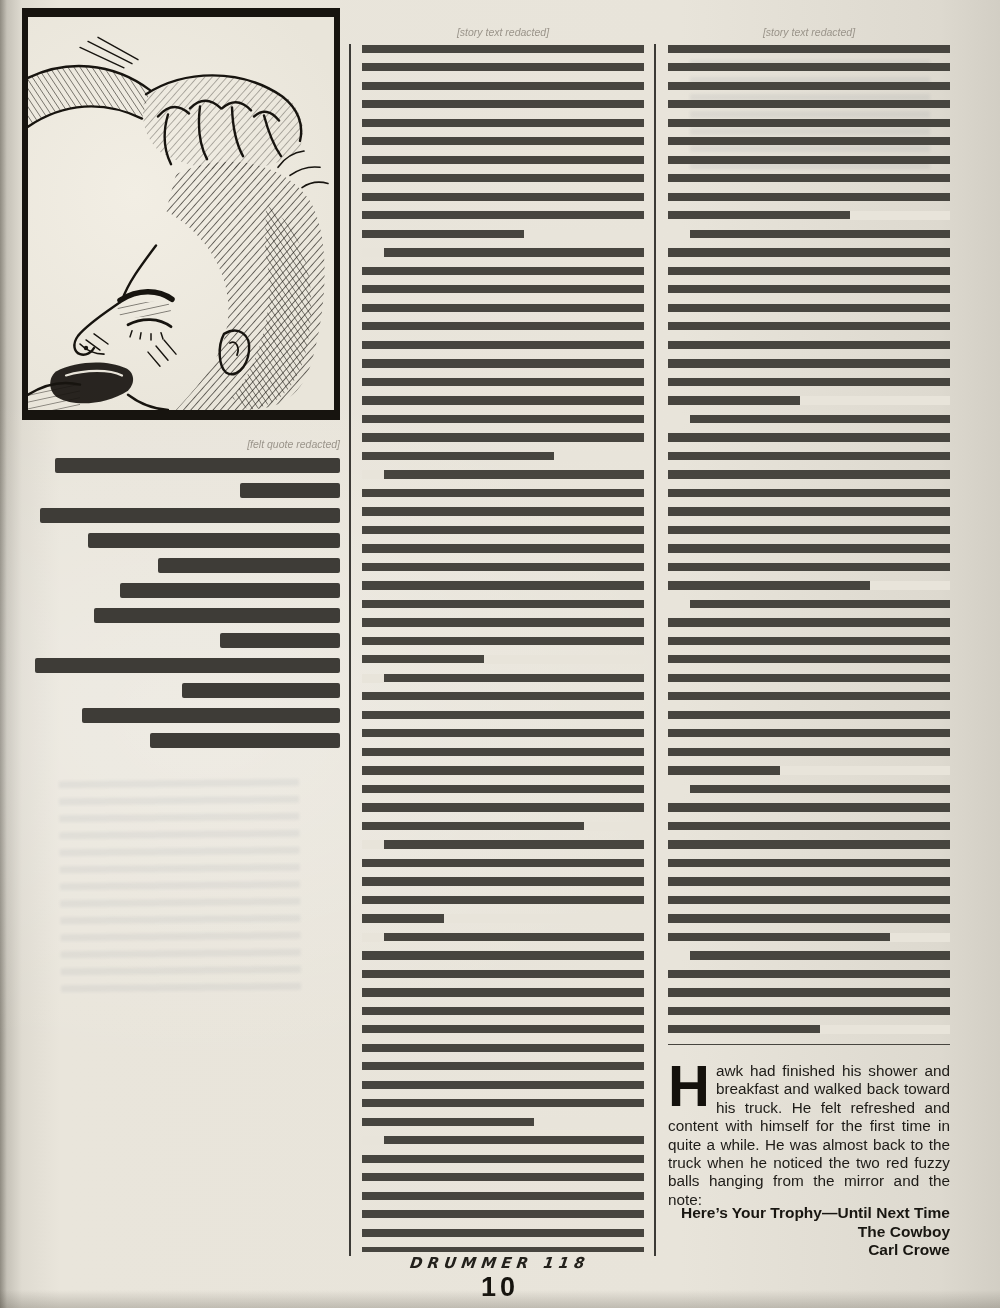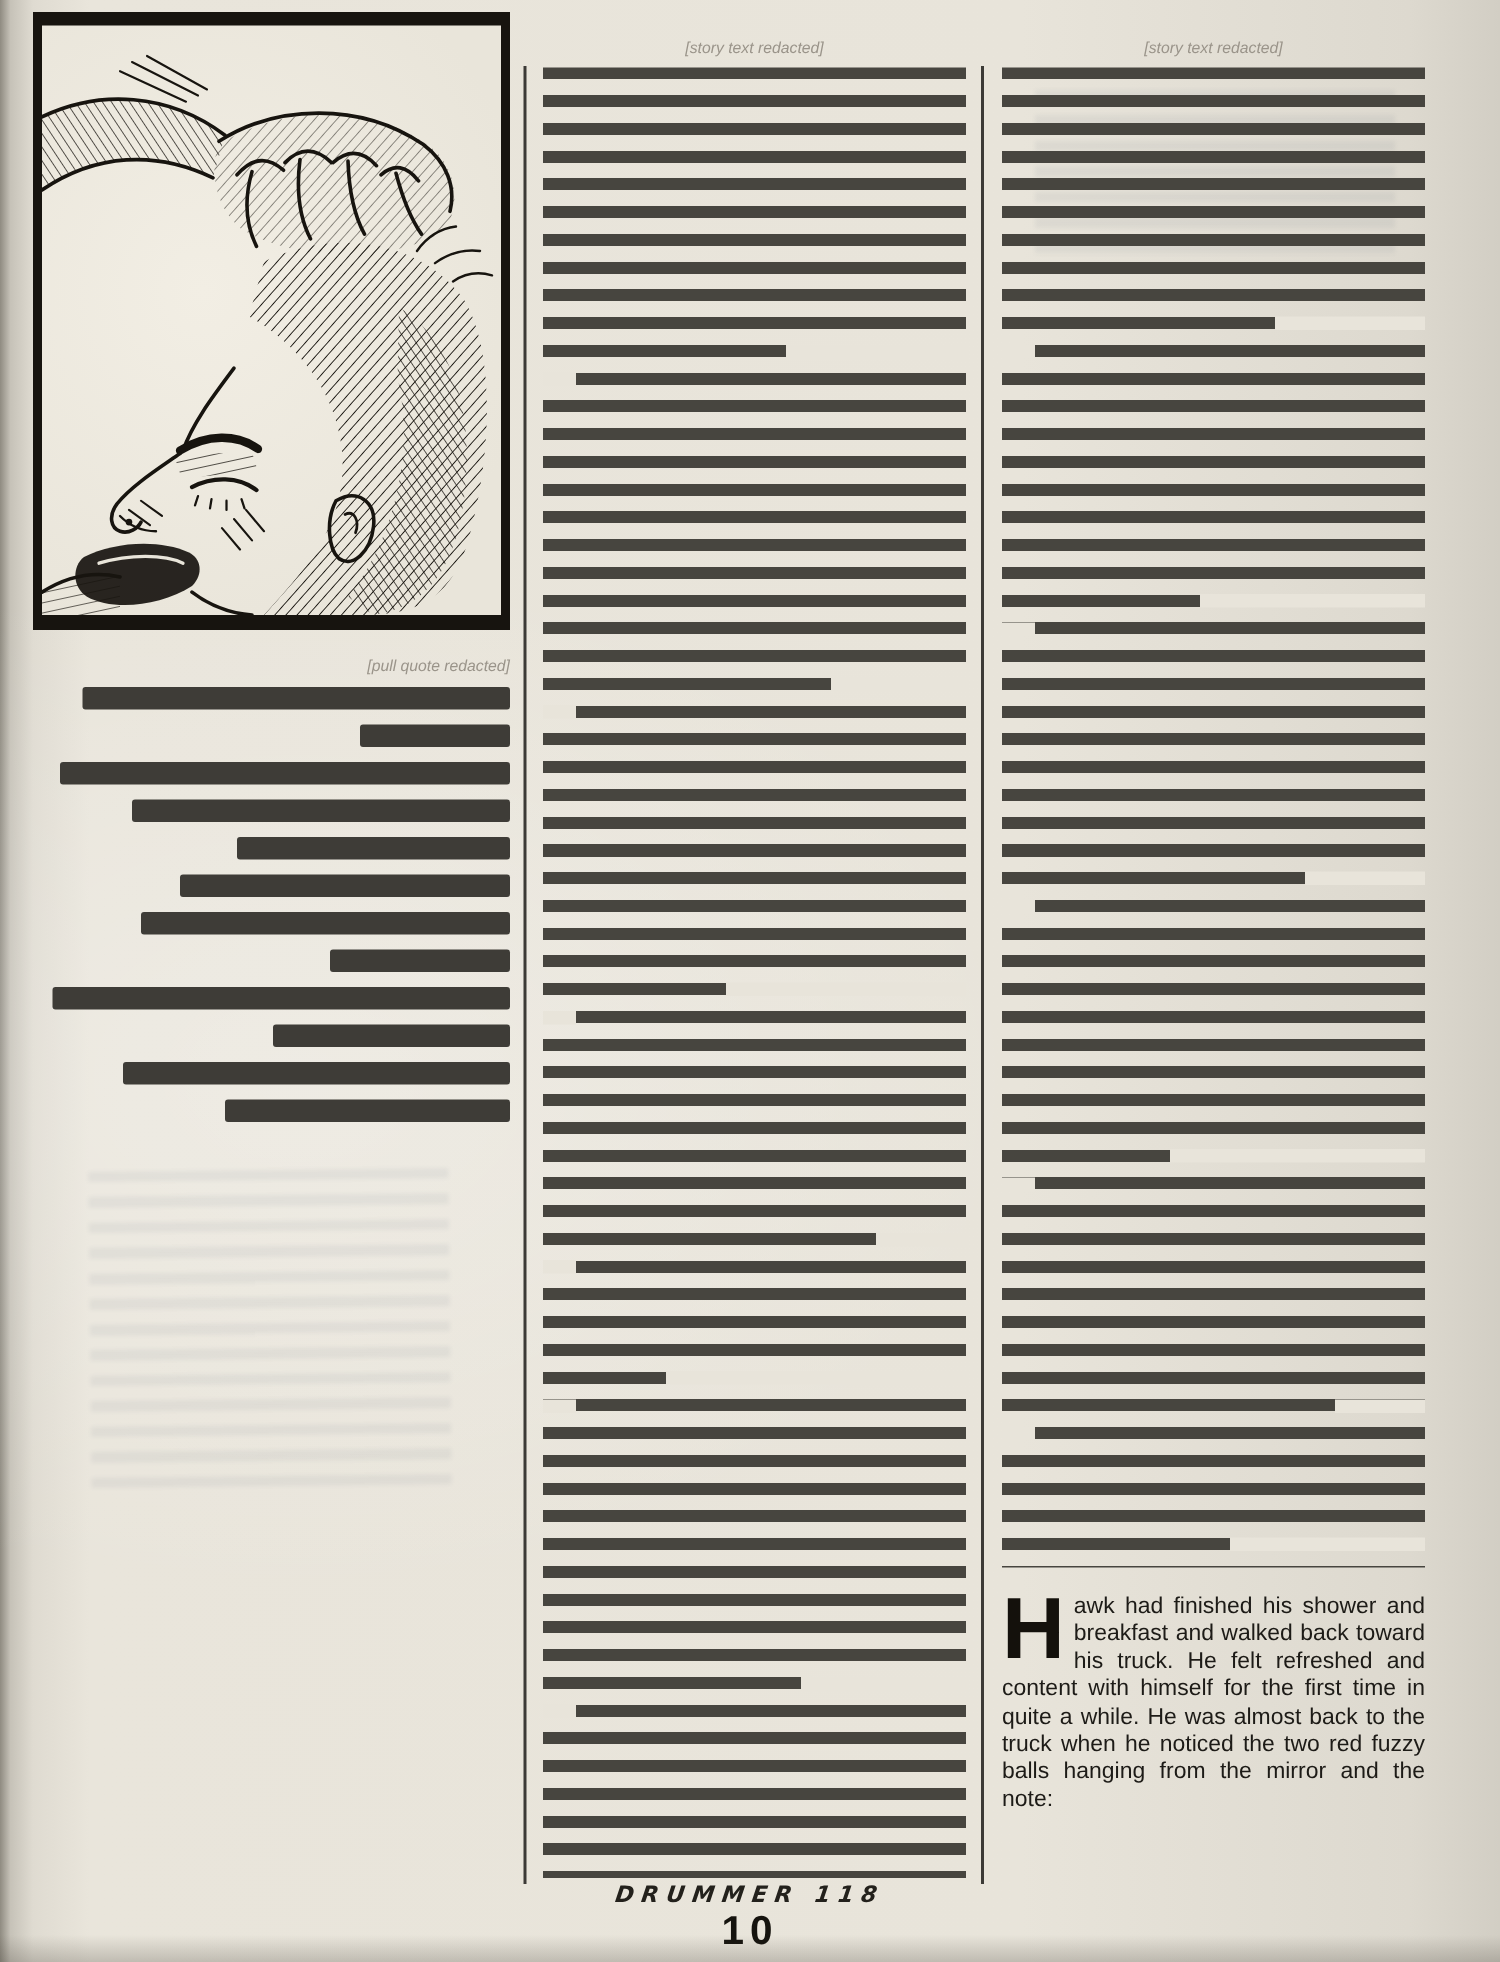--- a/index.html
+++ b/index.html
@@ -104,21 +104,21 @@
         <path d="M196,312 C210,304 223,312 221,329 C219,346 207,356 198,350 C191,344 189,325 196,312 Z"></path>
         <path d="M202,321 C208,318 212,325 209,333" stroke-width="1.8"></path>
 
         <path d="M0,372 C16,362 34,358 52,362"></path>
         <path d="M0,372 C16,362 34,358 52,362 L52,387 L0,387 Z" fill="url(#p3)" stroke="none" opacity=".7"></path>
       </g>
     </svg>
   </div>
 
   <div class="pullquote">
-    <div class="redact-note">[pull quote redacted]</div>
+    <div class="redact-note">[felt quote redacted]</div>
     <div class="pq-bar" style="width:285px"></div>
     <div class="pq-bar" style="width:100px"></div>
     <div class="pq-bar" style="width:300px"></div>
     <div class="pq-bar" style="width:252px"></div>
     <div class="pq-bar" style="width:182px"></div>
     <div class="pq-bar" style="width:220px"></div>
     <div class="pq-bar" style="width:246px"></div>
     <div class="pq-bar" style="width:120px"></div>
     <div class="pq-bar" style="width:305px"></div>
     <div class="pq-bar" style="width:158px"></div>
@@ -157,17 +157,22 @@
     <div class="patch" style="left:0;top:740px;width:22px"></div>
     <div class="patch" style="right:0;top:888px;width:60px"></div>
     <div class="patch" style="left:0;top:906px;width:22px"></div>
     <div class="patch" style="right:0;top:980px;width:130px"></div>
   </div>
 
   <div class="closing">
     <span class="dropcap">H</span><span>awk had finished his shower and breakfast and walked back toward his truck. He felt refreshed and content with himself for the first time in quite a while. He was almost back to the truck when he noticed the two red fuzzy balls hanging from the mirror and the note:</span>
   </div>
 
+  <div class="signoff">
+    <div>Here’s Your Trophy—Until Next Time</div>
+    <div>The Cowboy</div>
+    <div>Carl Crowe</div>
+  </div>
 
   <div class="footer-mag">DRUMMER 118</div>
   <div class="footer-num">10</div>
 
 </div>
 
 </body></html>

